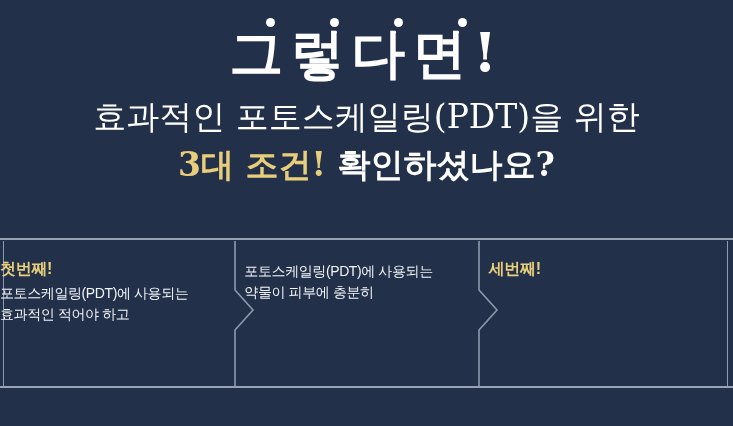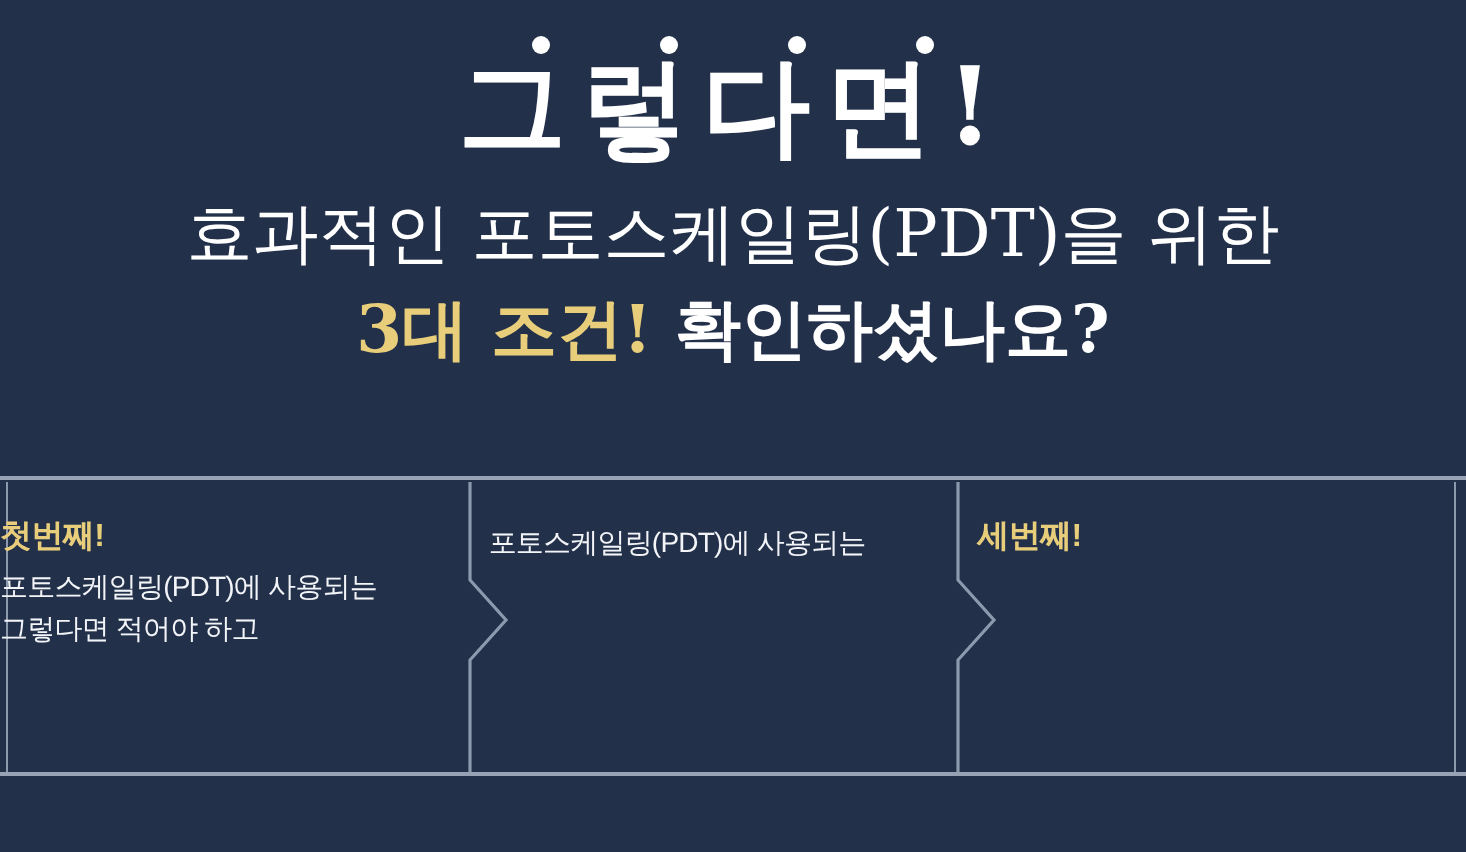--- a/index.html
+++ b/index.html
@@ -181,27 +181,28 @@
   <div class="band band-bottom"></div>
 
   <div class="frame"></div>
 
   <div class="columns">
 
     <div class="col">
       <div class="col-title">첫번째!</div>
       <div class="col-body">
         <span>포토스케일링(PDT)에 사용되는</span>
-        <span>그렇다면 적어야 하고</span>
+        <span>효과적인 적어야 하고</span>
       </div>
     </div>
 
     <div class="col">
       <div class="col-body">
         <span>포토스케일링(PDT)에 사용되는</span>
+        <span>약물이 피부에 충분히</span>
       </div>
     </div>
 
     <div class="col">
       <div class="col-title">세번째!</div>
     </div>
 
   </div>
 
   <div class="divider divider-1">

